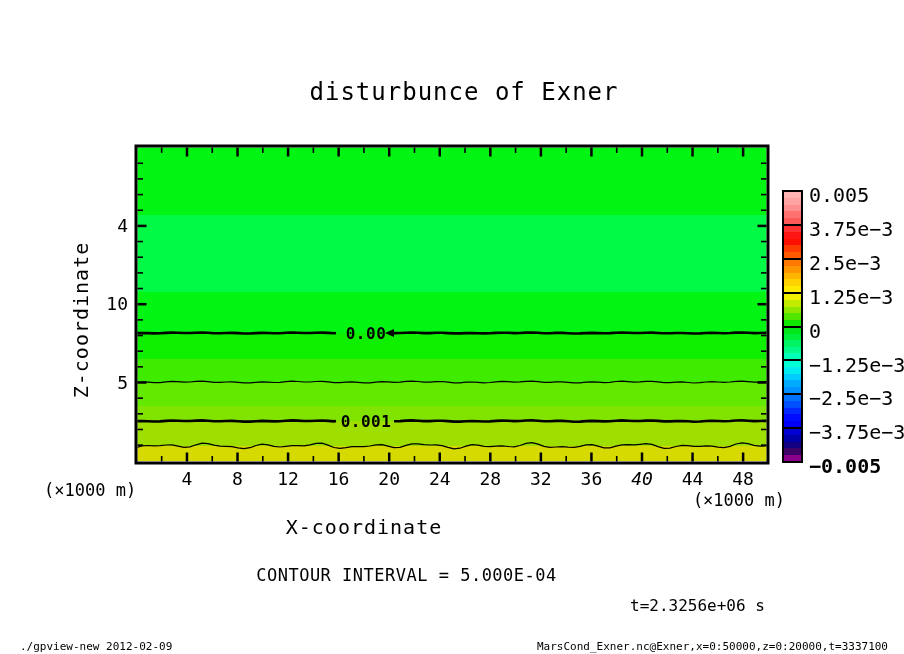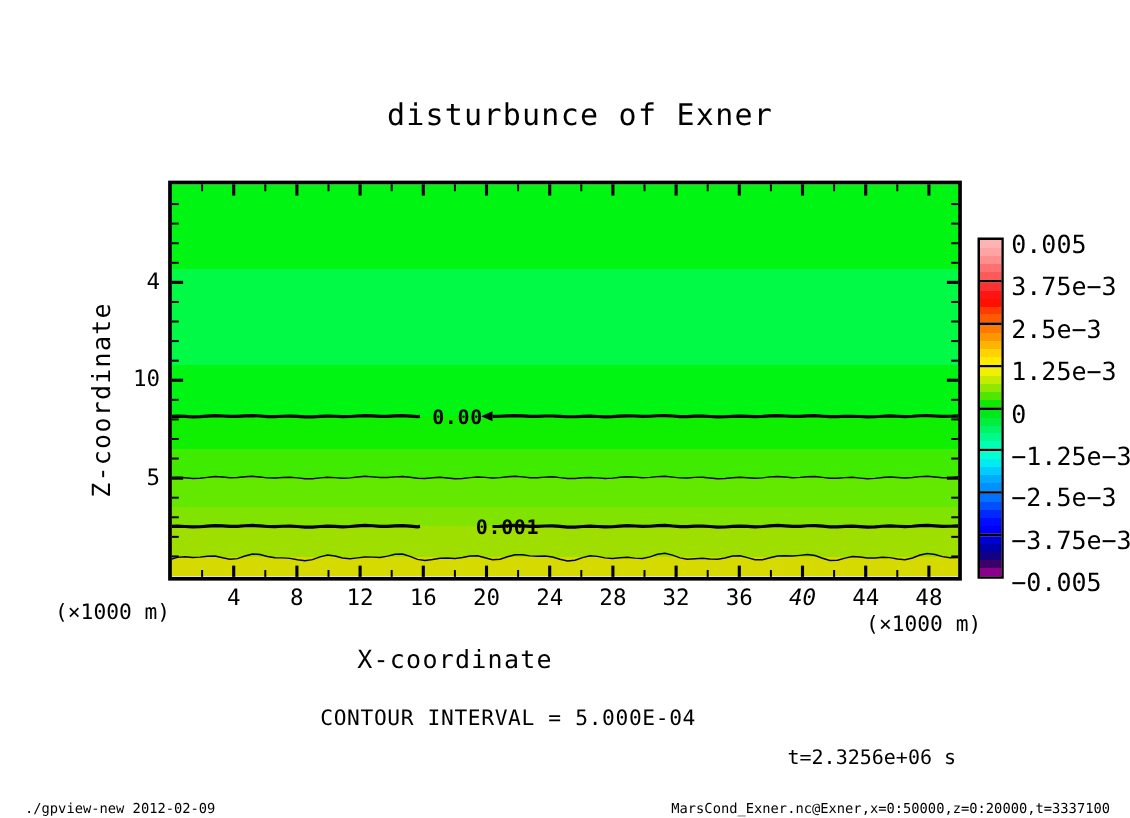--- a/index.html
+++ b/index.html
@@ -173,23 +173,23 @@
     <span class="xtick-label" style="left: 460.32px;">28</span>
     <span class="xtick-label" style="left: 510.88px;">32</span>
     <span class="xtick-label" style="left: 561.44px;">36</span>
     <span class="xtick-label" style="left: 612px; font-style: italic;">40</span>
     <span class="xtick-label" style="left: 662.56px;">44</span>
     <span class="xtick-label" style="left: 713.12px; text-align: center;">48</span>
     <span class="ytick-label" style="left: 68px; top: 371.5px;">5</span>
     <span class="ytick-label" style="left: 68px; top: 293.2px;">10</span>
     <span class="ytick-label" style="left: 68px; top: 214.9px;">4</span>
     <span class="ct-label" style="left: 338px; top: 324.014px; width: 56px; text-align: center;">0.00</span>
-    <span class="ct-label" style="left: 338px; top: 412.024px; width: 56px; text-align: center; margin-left: 40px;">0.001</span>
+    <span class="ct-label" style="left: 338px; top: 412.024px; width: 56px; text-align: center;">0.001</span>
     <span class="cb-label" style="top: 183px;">0.005</span>
     <span class="cb-label" style="top: 216.9px;">3.75e−3</span>
     <span class="cb-label" style="top: 250.8px;">2.5e−3</span>
     <span class="cb-label" style="top: 284.7px;">1.25e−3</span>
     <span class="cb-label" style="top: 318.6px;">0</span>
     <span class="cb-label" style="top: 352.5px;">−1.25e−3</span>
     <span class="cb-label" style="top: 386.4px;">−2.5e−3</span>
     <span class="cb-label" style="top: 420.3px;">−3.75e−3</span>
-    <span class="cb-label" style="top: 454.2px;">−0.005</span>
+    <span class="cb-label" style="top: 454.2px; font-weight: bold;">−0.005</span>
   </div>
 
 </body></html>

